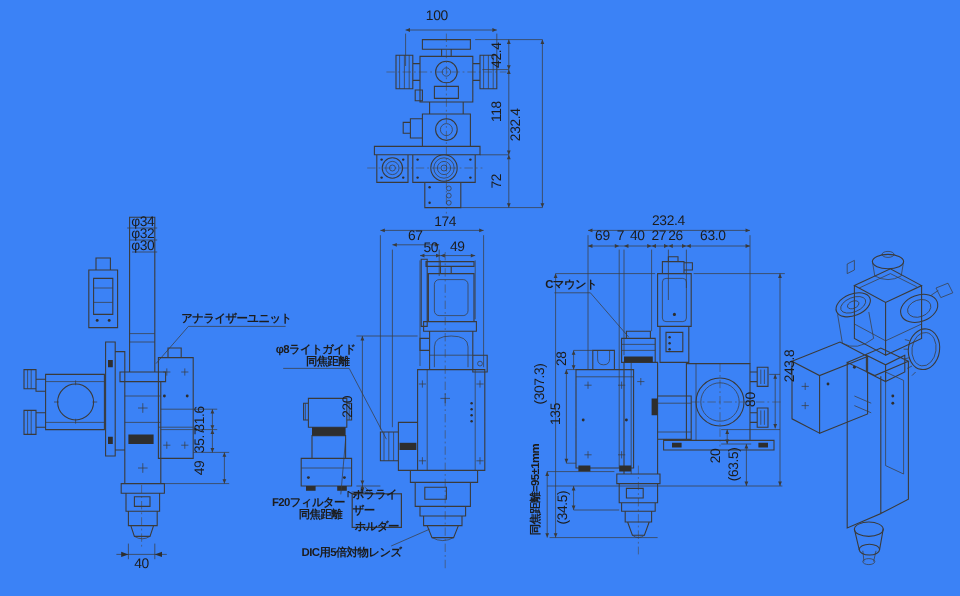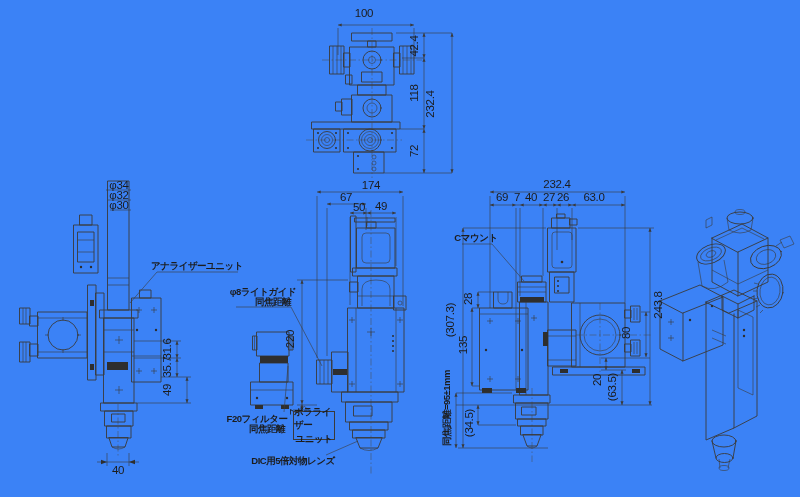--- a/index.html
+++ b/index.html
@@ -287,21 +287,21 @@
   <span class="t num" style="left:359px;top:208px">50</span>
   <span class="t num" style="left:381px;top:207px">49</span>
   <span class="t num v" style="left:291px;top:339px">220</span>
   <span class="t num v" style="left:295px;top:412px">7</span>
   <span class="t jp" style="left:263px;top:292px">φ8ライトガイド</span>
   <span class="t jp" style="left:273px;top:302px">同焦距離</span>
   <span class="t jp" style="left:257px;top:419px">F20フィルター</span>
   <span class="t jp" style="left:267px;top:429px">同焦距離</span>
   <div class="box" style="left:293px;top:411px;width:40px;height:27px">
     <span class="jp" style="color:#1c1c1c">ポラライザー</span>
-    <span class="jp" style="color:#1c1c1c">ユニット</span>
+    <span class="jp" style="color:#1c1c1c">ホルダー</span>
   </div>
   <span class="t jp" style="left:293px;top:461px">DIC用5倍対物レンズ</span>
 
   <span class="t num" style="left:557px;top:185px">232.4</span>
   <span class="t num" style="left:502px;top:198px">69</span>
   <span class="t num" style="left:517px;top:198px">7</span>
   <span class="t num" style="left:531px;top:198px">40</span>
   <span class="t num" style="left:549px;top:198px">27</span>
   <span class="t num" style="left:563px;top:198px">26</span>
   <span class="t num" style="left:594px;top:198px">63.0</span>

